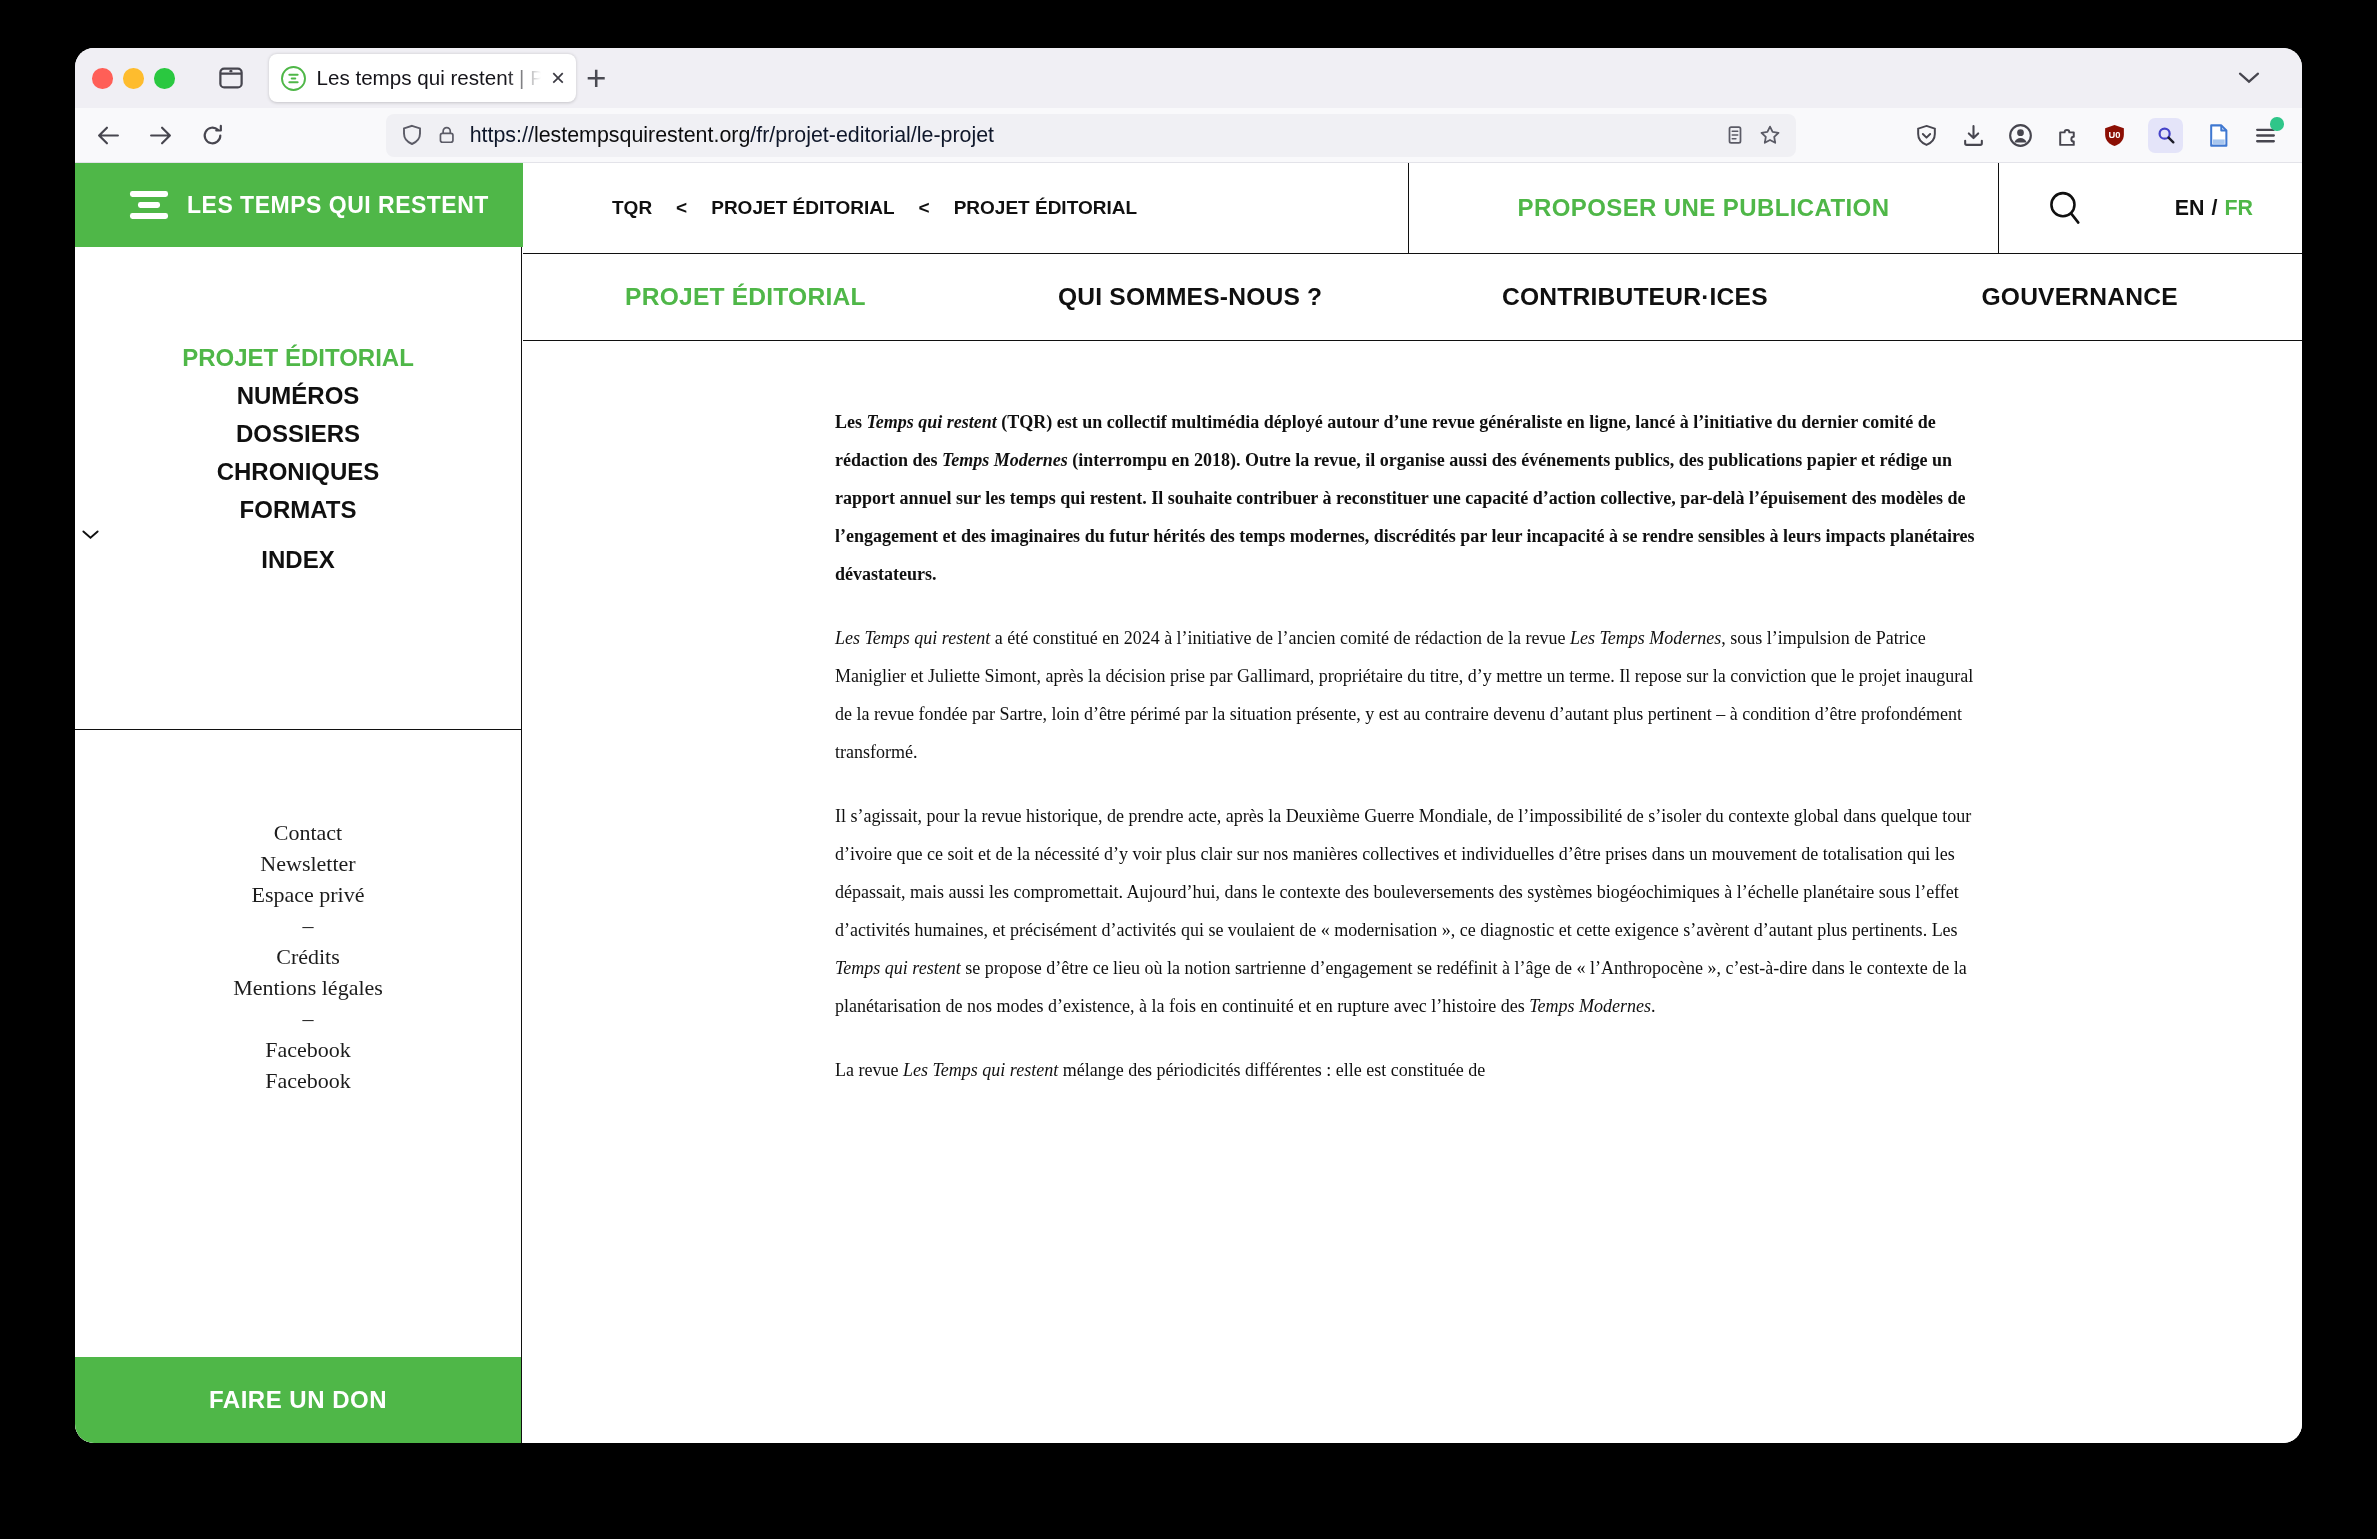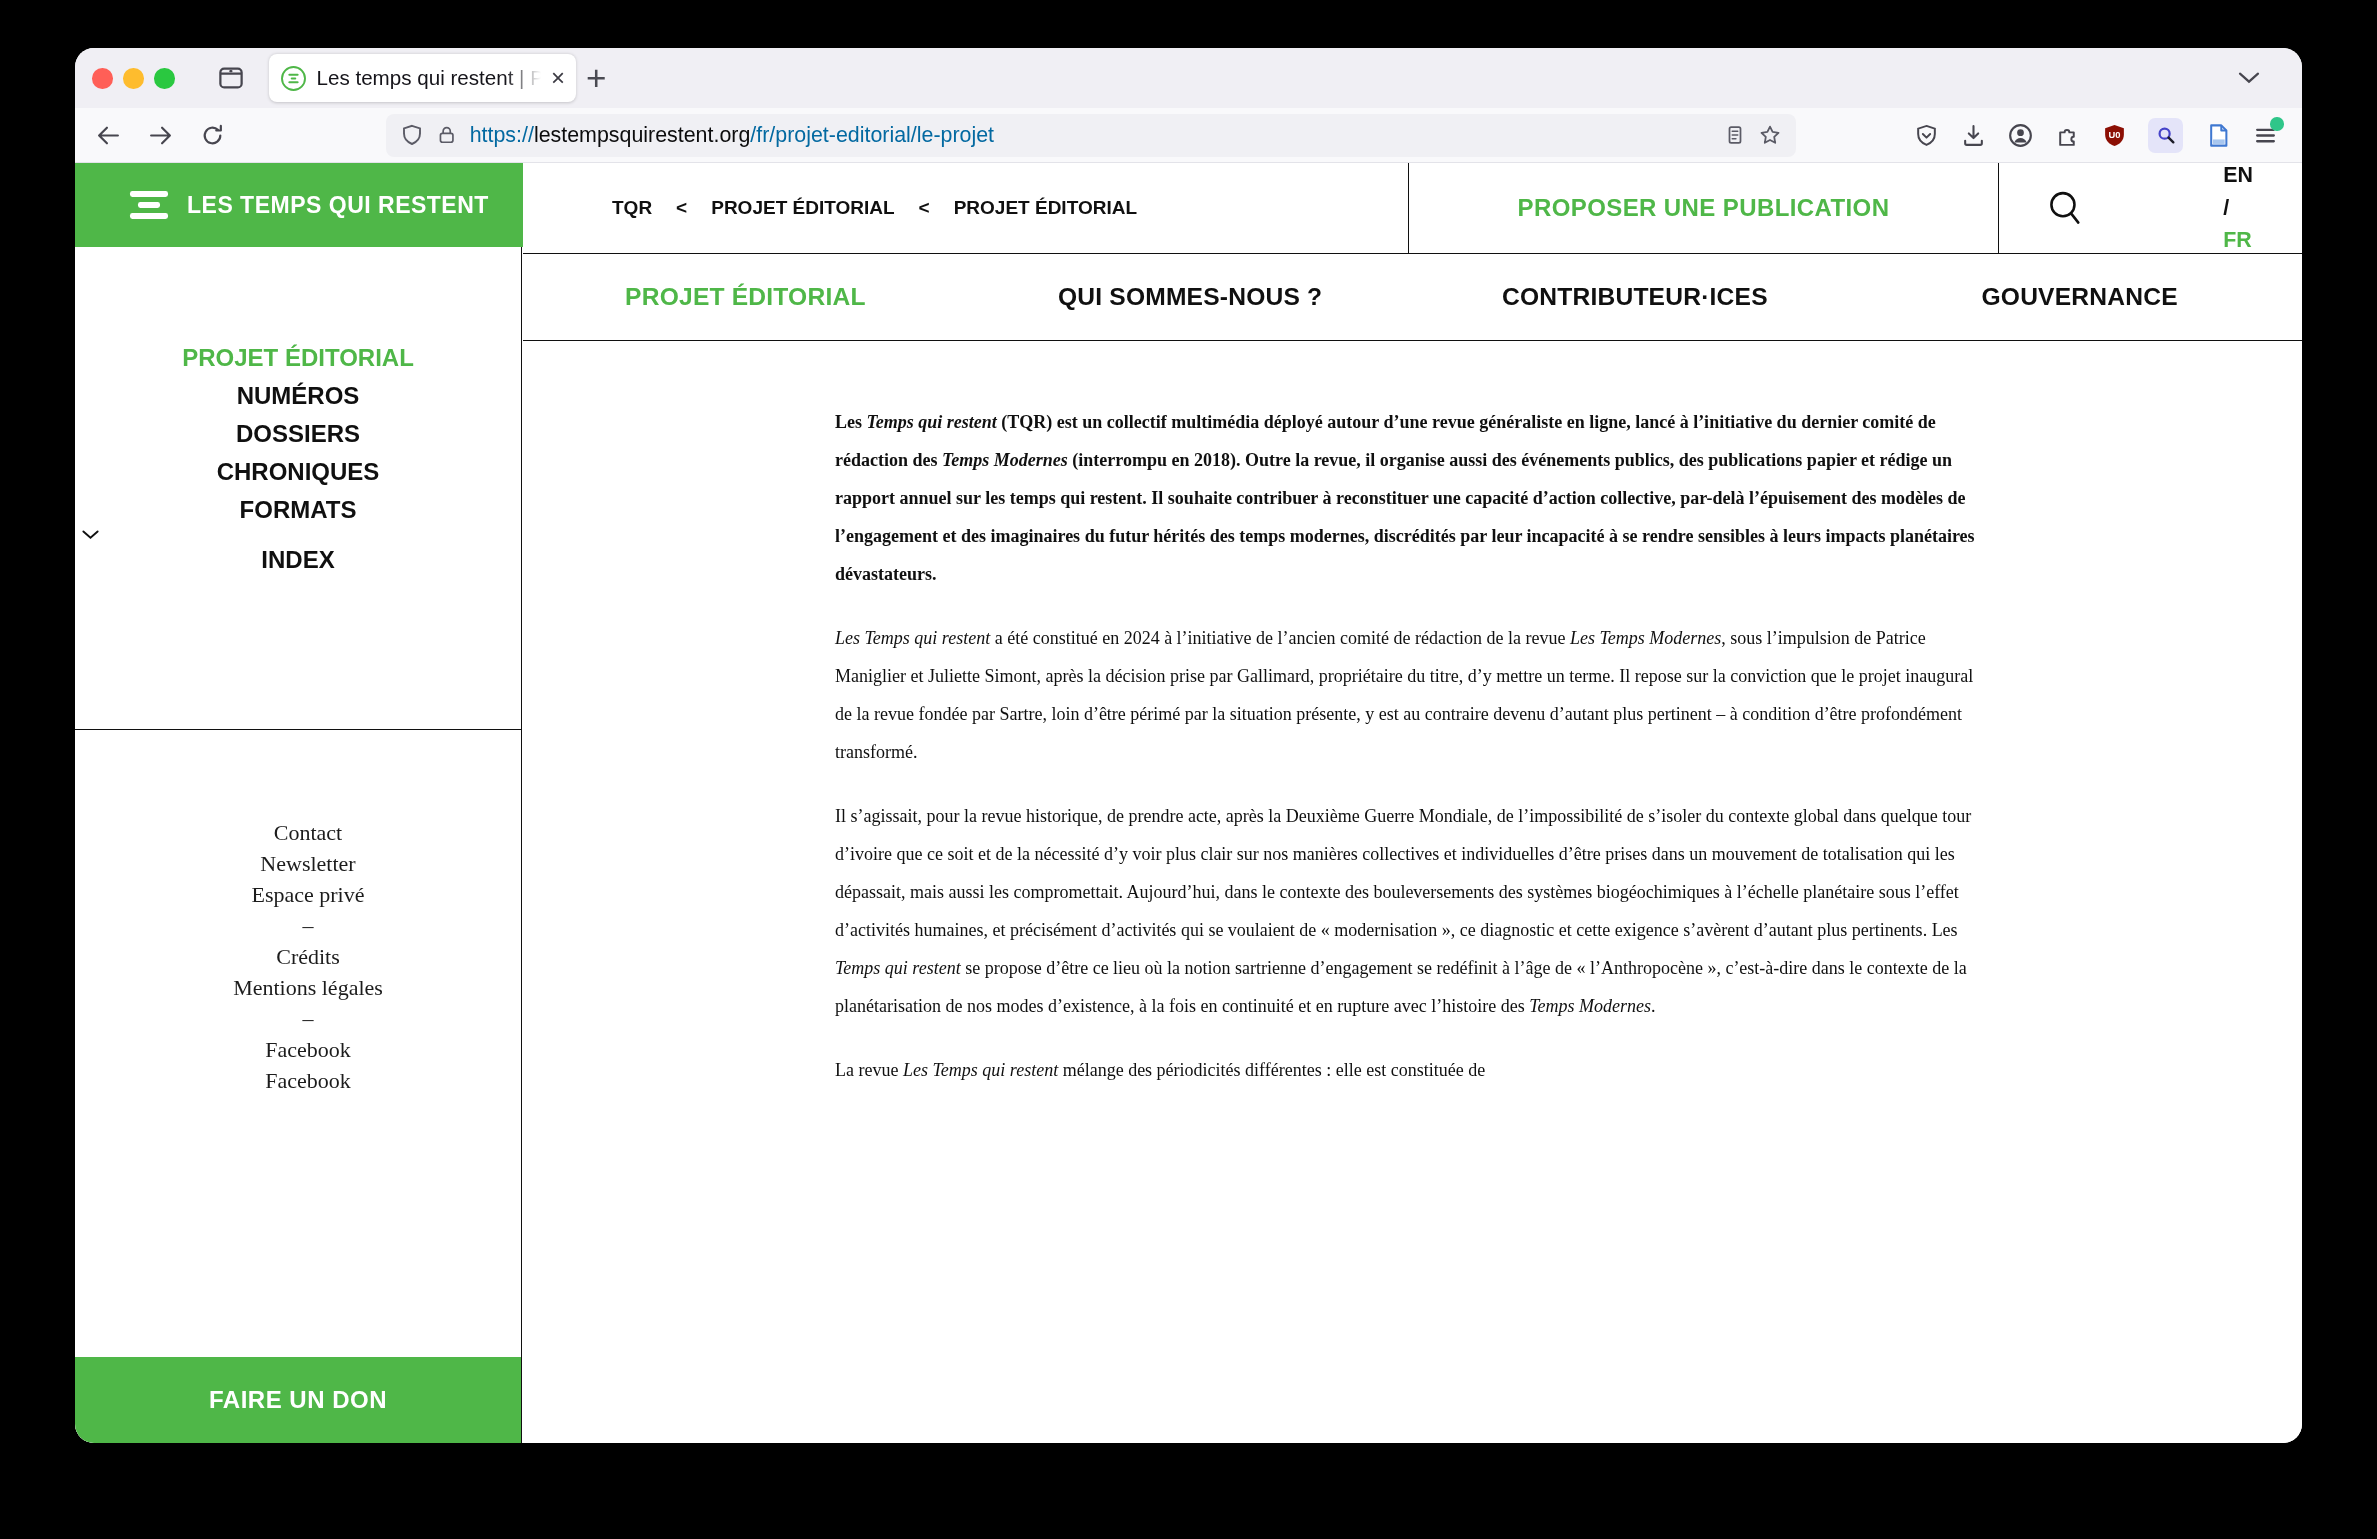--- a/index.html
+++ b/index.html
@@ -22,21 +22,21 @@
     background:linear-gradient(90deg,rgba(255,255,255,0),#fff);}
   .tab-close{font-size:24px;color:#3b3a43;line-height:1;}
   .newtab{position:absolute;left:511px;top:9.5px;font-size:35px;font-weight:300;color:#4a4a52;}
   .strip-chevron{position:absolute;right:41px;top:20.6px;}
 
   .urlrow{position:relative;height:54px;background:#f9f9fb;border-bottom:0.8px solid #e3e3e9;}
   .navbtns{position:absolute;left:20.6px;top:0;height:100%;display:flex;align-items:center;gap:27px;}
   .urlfield{position:absolute;left:311px;top:5.5px;width:1410px;height:43px;background:#f0f0f4;
     border-radius:8px;display:flex;align-items:center;padding:0 14.3px;gap:12px;box-sizing:border-box;}
   .urltext{font-size:21.4px;white-space:nowrap;}
-  .urltext .dim{color:#0369a1}.urltext .dom{color:#0c0c0d}
+  .urltext .dim{color:#0f172a}.urltext .dom{color:#0c0c0d}
   .url-spacer{flex:1}
   .toolbar{position:absolute;right:24px;top:0;height:100%;display:flex;align-items:center;gap:21.4px;}
   .ext-mag{width:35px;height:35px;background:#e4e4f9;border-radius:7.1px;display:flex;
     align-items:center;justify-content:center;}
   .menu-wrap{position:relative;}
   .menu-dot{position:absolute;right:-5.5px;top:-5.5px;width:13.5px;height:13.5px;border-radius:50%;background:#2fc689;}
 
   
   .site{position:absolute;left:0;top:115px;right:0;bottom:0;background:#fff;}
 
@@ -49,21 +49,21 @@
 
   .site-header{position:absolute;left:448px;right:0;top:0;height:90px;border-bottom:1.6px solid var(--ink);
     display:flex;align-items:stretch;}
   .breadcrumb{width:885px;display:flex;align-items:center;gap:24px;padding-left:89px;
     font-size:19px;font-weight:700;color:var(--ink);box-sizing:border-box;}
   .bc-sep{font-weight:700;}
   .propose{width:591px;border-left:1.6px solid var(--ink);border-right:1.6px solid var(--ink);
     display:flex;align-items:center;justify-content:center;color:var(--green);
     font-size:24px;font-weight:700;letter-spacing:0.4px;box-sizing:border-box;}
   .lang-zone{flex:1;display:flex;align-items:center;padding:0 49px 0 46px;}
-  .lang{margin-left:auto;font-size:21.4px;font-weight:700;color:var(--ink);display:flex;gap:7.1px;flex-direction:column;}
+  .lang{margin-left:auto;font-size:21.4px;font-weight:700;color:var(--ink);display:flex;gap:7.1px;}
   .lang .fr{color:var(--green);}
 
   .site-nav{position:absolute;left:448px;right:0;top:90px;height:87px;border-bottom:1.6px solid var(--ink);
     display:flex;}
   .main-tab{flex:1;display:flex;align-items:center;justify-content:center;font-size:24.6px;
     font-weight:700;letter-spacing:0.2px;color:var(--ink);}
   .main-tab.active{color:var(--green);}
 
   .sidebar{position:absolute;left:0;top:84px;width:446px;bottom:0;border-right:1.6px solid var(--ink);}
   .side-nav{margin-top:92px;text-align:center;font-size:24px;font-weight:700;color:var(--ink);}

